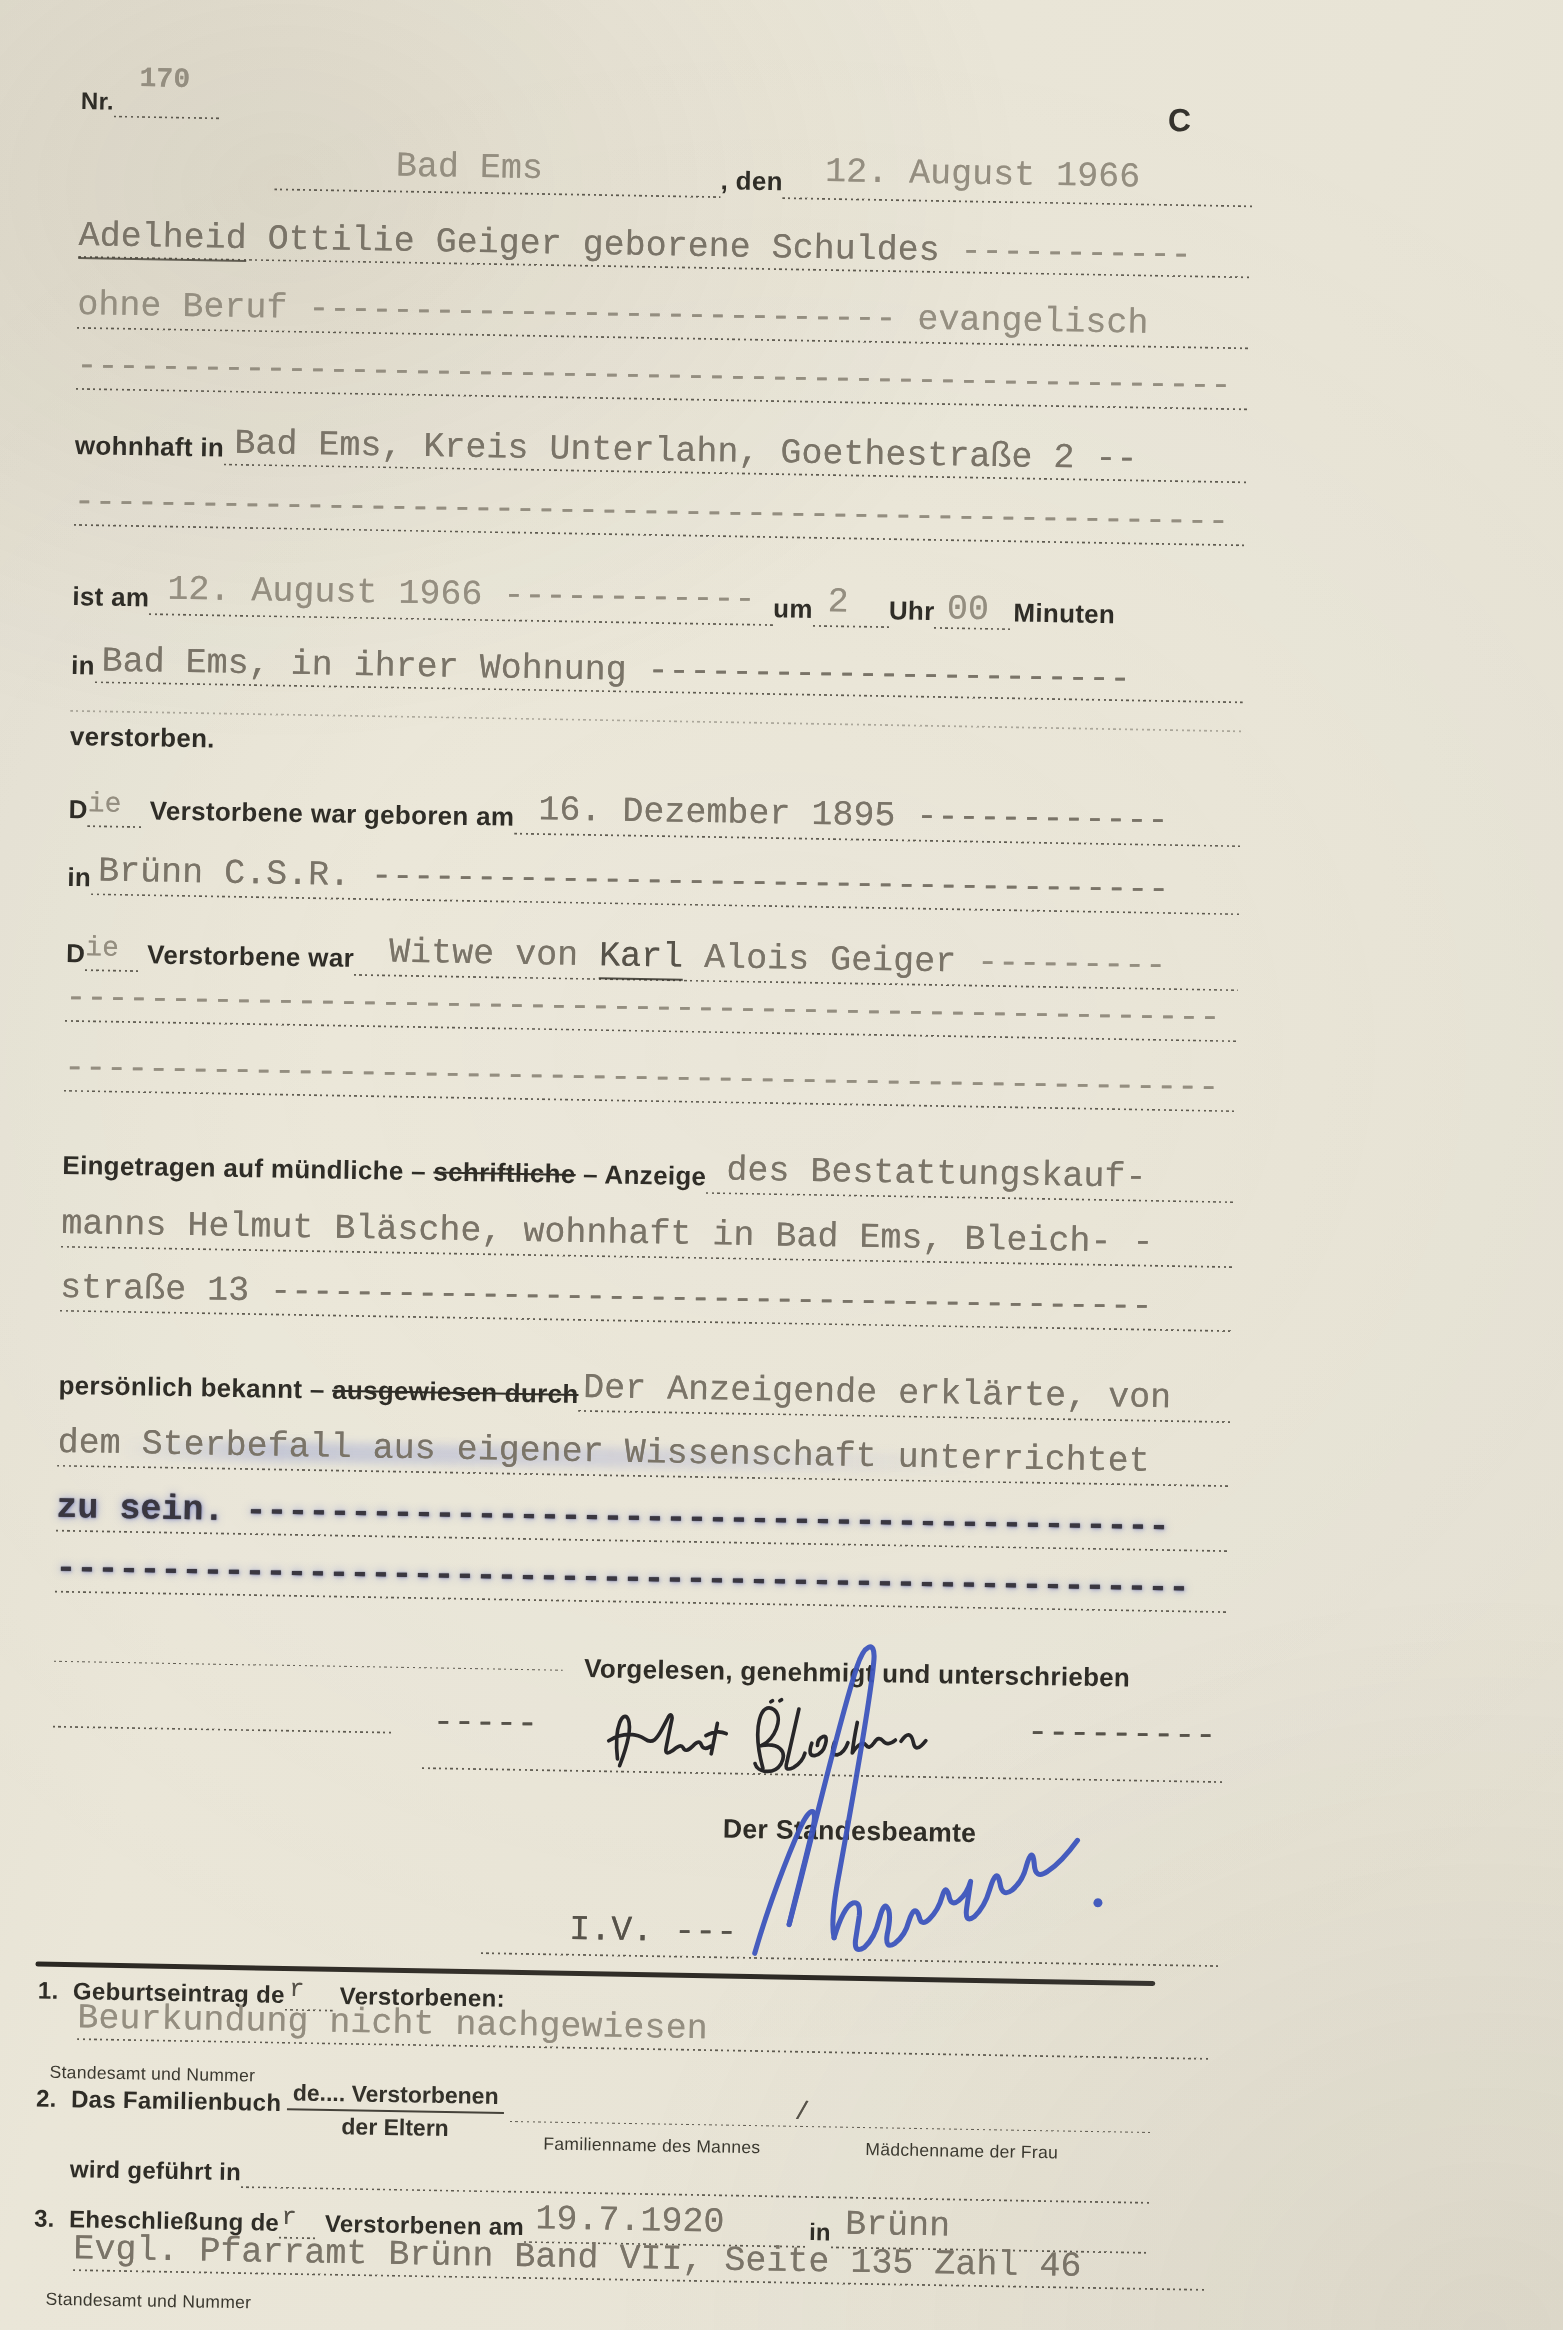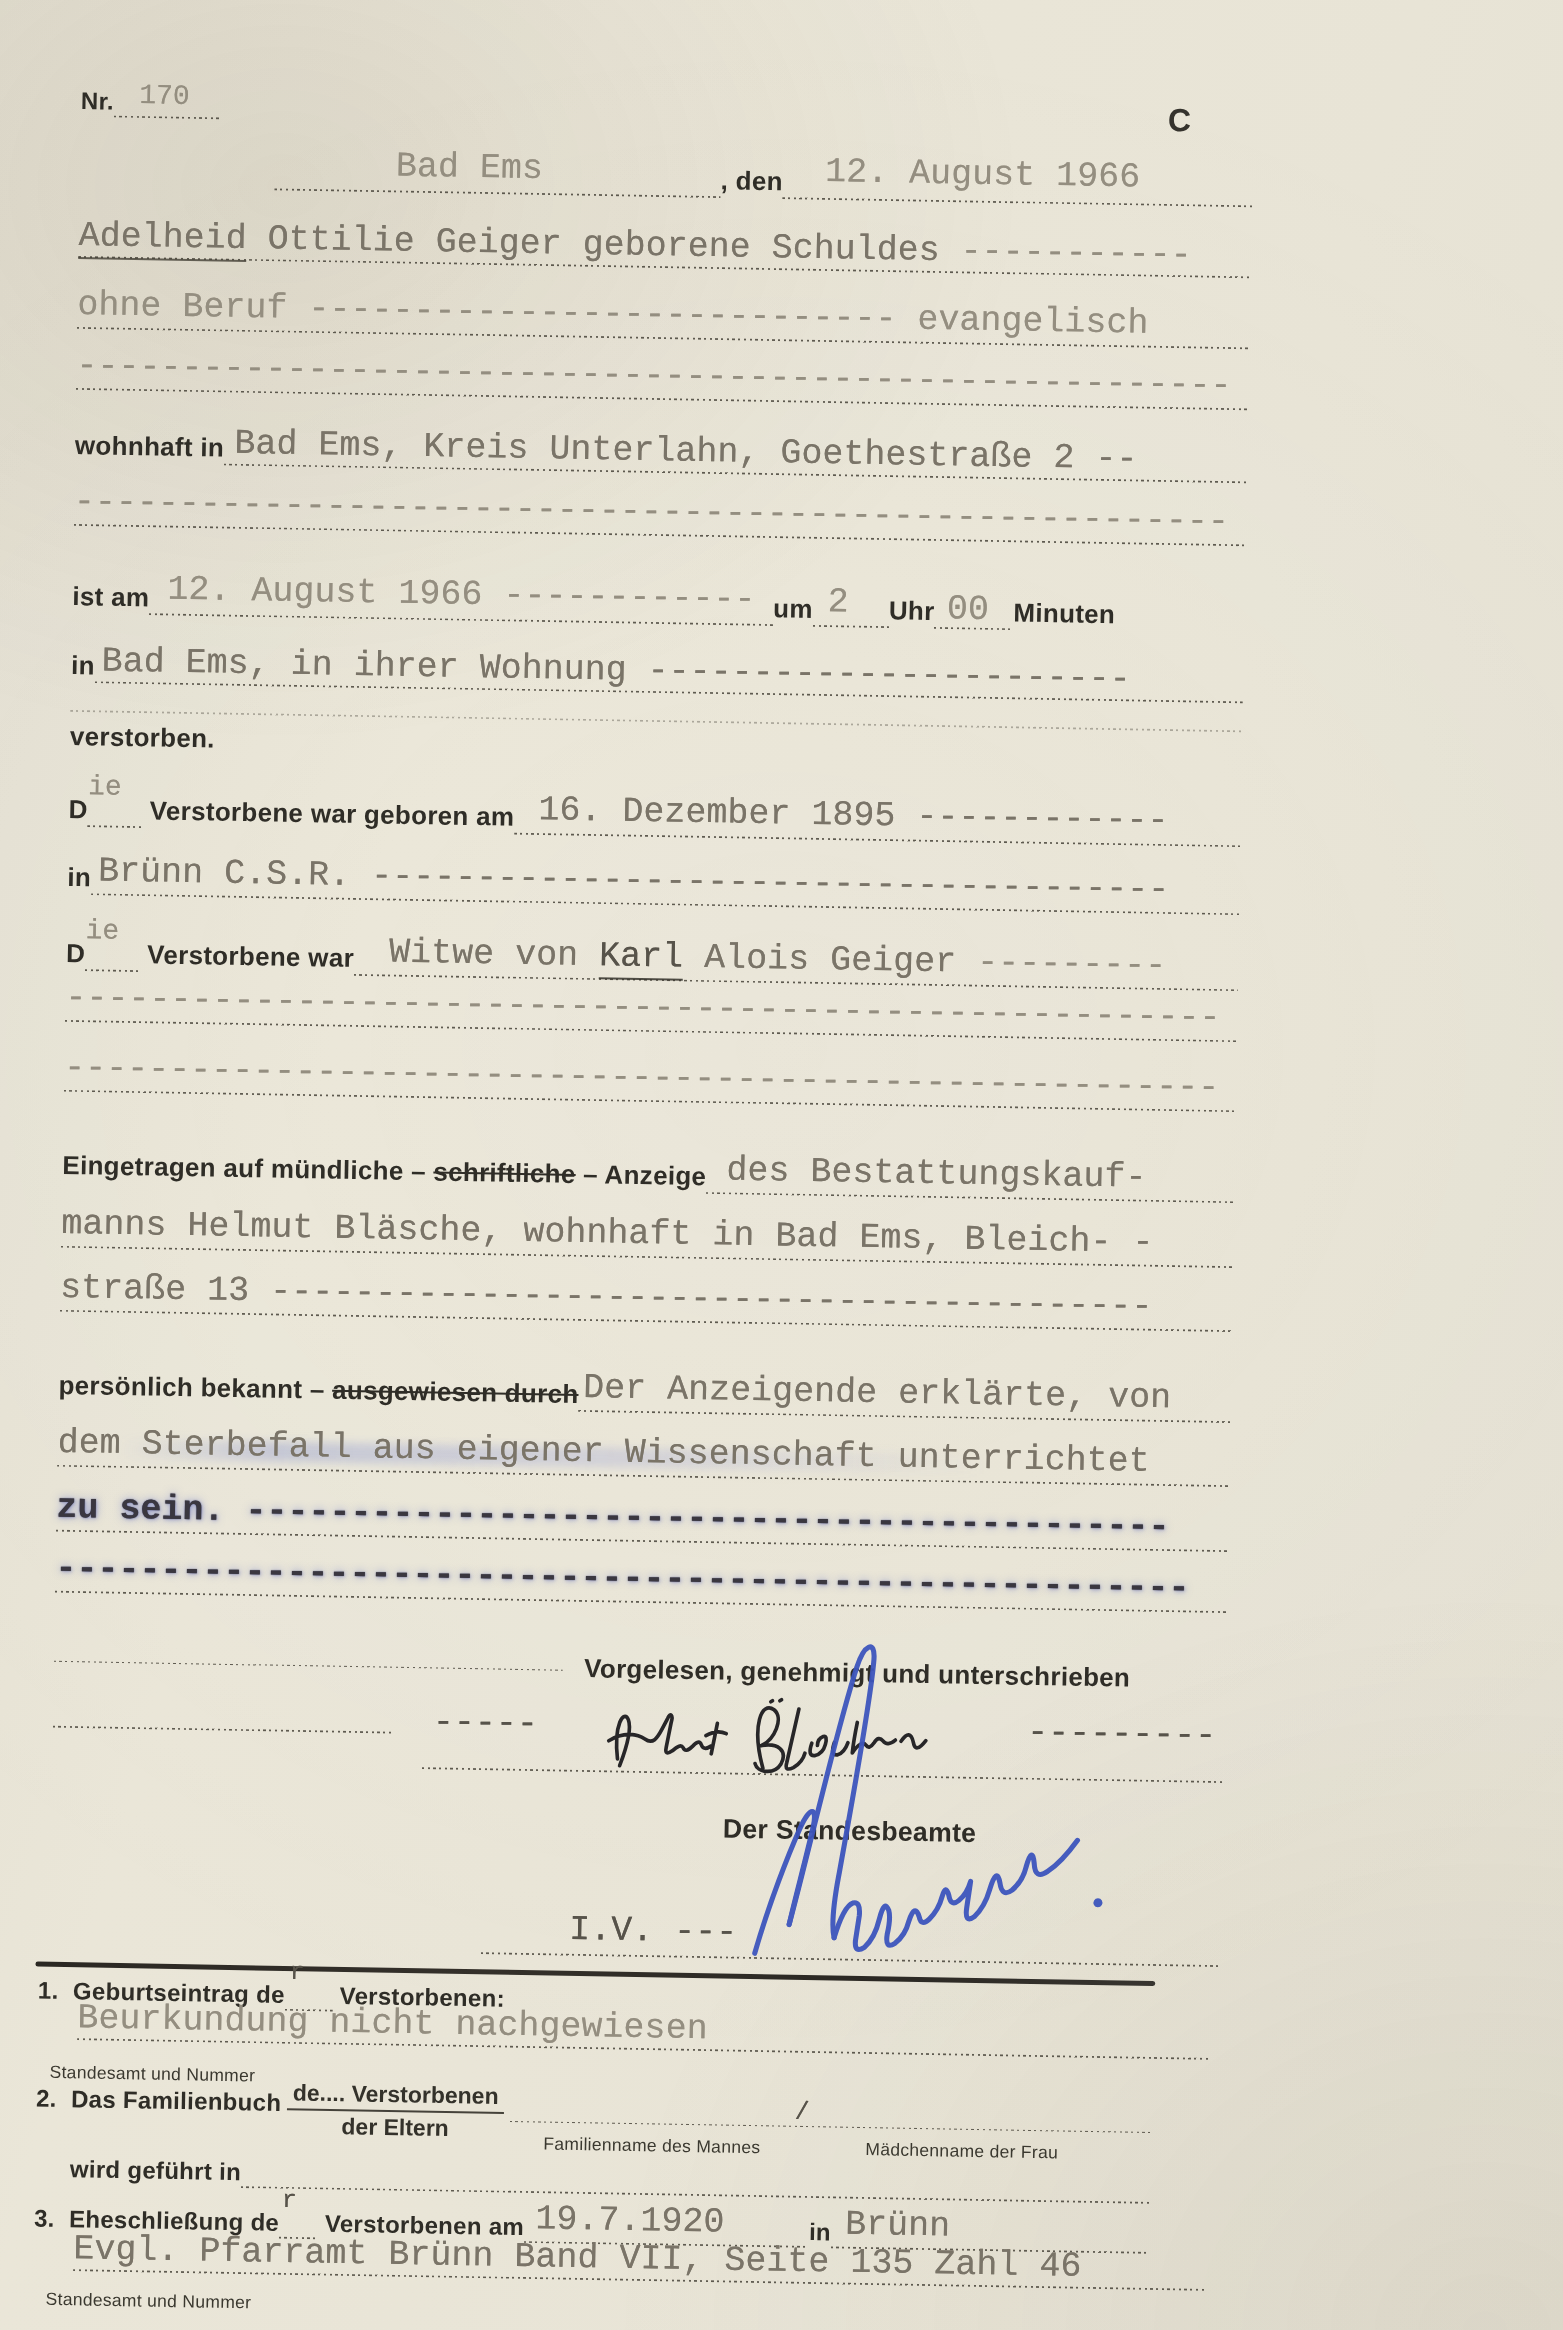--- a/index.html
+++ b/index.html
@@ -30,42 +30,42 @@
   .dk{color:#57534a;text-shadow:0 0 0.6px rgba(87,83,74,.8);}
   .hv{color:#3a3740;font-weight:700;
     text-shadow:0 0 8px rgba(70,90,200,.50), 1.1px 1.1px 3.4px rgba(60,70,160,.28), 0 0 1.1px rgba(45,42,50,.9);}
   .sm{font-size:28px;}
   .xs{font-size:25px;}
   .ul{border-bottom:2.8px solid rgba(66,62,52,.8);padding-bottom:1.7px;}
   .ul2{border-bottom:2.8px solid rgba(52,49,42,.85);padding-bottom:1.1px;}
   .strike{text-decoration:line-through;text-decoration-thickness:2.3px;}
   .gap{position:relative;flex:0 0 auto;align-self:stretch;
     background:repeating-linear-gradient(90deg, rgba(70,66,56,.85) 0 2.3px, rgba(70,66,56,0) 2.3px 5.7px) left bottom/100% 1.7px no-repeat;}
-  .gap .ty{bottom:26px;font-family:Liberation Mono, monospace;}
+  .gap .ty{bottom:9px;font-family:Liberation Mono, monospace;}
   .small{font:500 17.5px/1.1 "Liberation Sans",sans-serif;color:#3a382f;letter-spacing:0.3px;white-space:pre;}
   .stack{display:inline-flex;flex-direction:column;align-items:center;transform:translateY(20.3px);margin:0 5.7px;}
   .stack .top{font:600 23px/1.15 "Liberation Sans",sans-serif;color:#34322b;border-bottom:2.3px solid #45423a;padding:0 5.7px 2.3px;white-space:pre;}
   .stack .bot{font:600 23px/1.15 "Liberation Sans",sans-serif;color:#34322b;padding-top:2.3px;white-space:pre;}
   .thickrule{position:absolute;left:52px;top:1962px;width:1120px;height:5.1px;
     background:linear-gradient(90deg,#2b2823,#34302a 40%,#2b2823 75%,#383530);border-radius:2.8px;}
   .corner{position:absolute;left:1152px;top:85px;font:800 32px/1 "Liberation Sans",sans-serif;color:#35332d;}
   .smear{position:absolute;left:62px;right:243px;bottom:9px;height:20.3px;
     background:linear-gradient(90deg, rgba(120,135,205,0), rgba(115,130,205,.30) 18%, rgba(130,140,215,.22) 60%, rgba(120,135,205,0));
     filter:blur(4px);}
   svg.sig{position:absolute;overflow:visible;}
 </style>
 </head>
 <body>
 
 <div class="skew">
 
   <div class="row" style="left:65px;top:58px;width:339px;">
     <span class="lbl big">Nr.</span>
     <span class="f" style="flex:0 0 107px;">
-      <span class="ty lt sm" style="left:25.4px;bottom:8px;">170</span>
+      <span class="ty lt sm" style="left:25.4px;bottom:25px;font-weight:bold;">170</span>
     </span>
   </div>
 
   <div class="corner">C</div>
 
   <div class="row" style="left:260px;top:128px;width:978px;">
     <span class="f" style="flex:0 0 446px;">
       <span class="ty lt" style="left:121px;bottom:8px;">Bad Ems</span>
     </span>
     <span class="lbl">, den</span>

